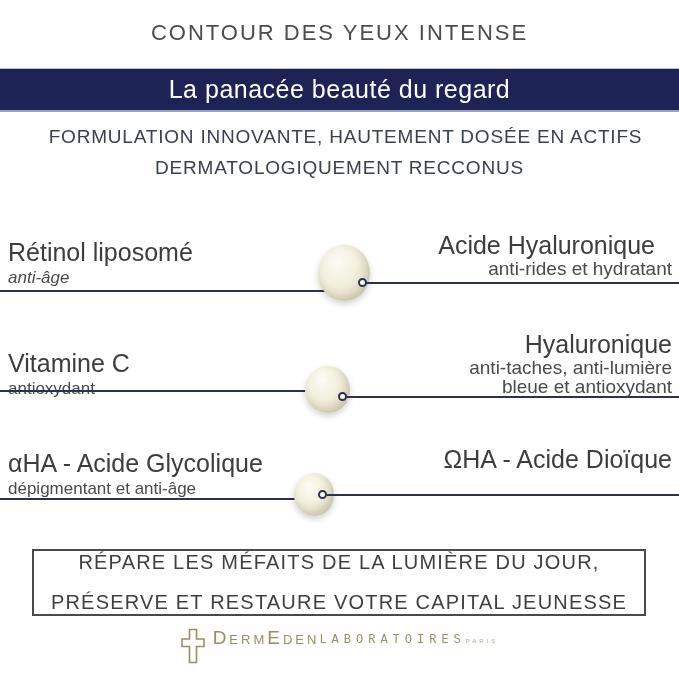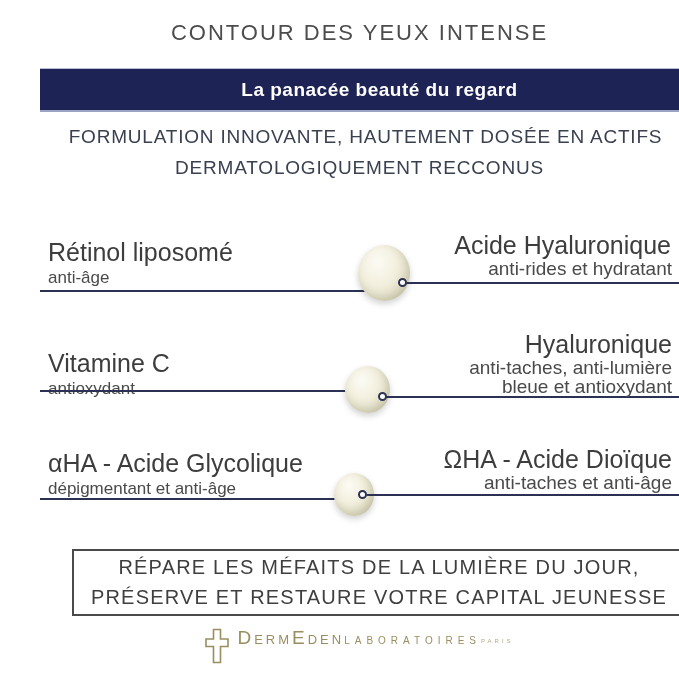--- a/index.html
+++ b/index.html
@@ -1,31 +1,31 @@
 <!DOCTYPE html>
 <html><head>
 <meta charset="utf-8">
 <style>
   html,body{margin:0;padding:0;background:#ffffff;}
   #stage{
     position:relative;width:679px;height:679px;background:#ffffff;overflow:hidden;
     font-family:"Liberation Sans", sans-serif;color:#3d3d3d;
   }
-  .abs{position:absolute;margin-left:40px;}
+  .abs{position:absolute;}
   
   .main-title{
     left:0;right:0;top:20px;text-align:center;
     font-size:22px;letter-spacing:2px;color:#4c4c4c;font-weight:400;
   }
   .banner{
     left:0;top:68px;width:679px;height:44px;background:#1e2356;
     border-top:1px solid #b9c0d6;border-bottom:2px solid #9aa3c2;
     display:flex;align-items:center;justify-content:center;box-sizing:border-box;
   }
-  .banner-text{color:#ffffff;font-size:19px;font-weight:700;letter-spacing:0.5px;}
+  .banner-text{color:#ffffff;font-size:25px;font-weight:400;letter-spacing:0.5px;}
   .subtitle{
     left:0;right:0;text-align:center;font-size:19px;letter-spacing:0.8px;
     color:#3a4050;font-weight:400;
   }
   
   .ing-name-l{font-size:25px;color:#3d3d3d;white-space:nowrap;}
   .ing-benefit-l{font-size:17px;color:#4a4a4a;white-space:nowrap;}
   .ing-name-r{font-size:25px;color:#3d3d3d;text-align:right;white-space:nowrap;}
   .ing-benefit-r{font-size:19px;color:#4a4a4a;text-align:right;line-height:19px;}
   .lead-line{height:2px;background:#2b3153;}
@@ -35,77 +35,76 @@
   }
   .cream-blob{
     border-radius:51% 49% 48% 52% / 52% 50% 50% 48%;
     background:radial-gradient(ellipse at 38% 30%, #fcfbf4 0%, #f3f0df 40%, #e6e2cc 70%, #c9c4aa 100%);
     box-shadow:0 3px 6px rgba(0,0,0,0.18), inset -3px -4px 8px rgba(150,145,115,0.35);
   }
   
   .footer-box{
     left:32px;top:549px;width:614px;height:67px;border:2px solid #4a4a4a;
     box-sizing:border-box;display:flex;flex-direction:column;align-items:center;
-    justify-content:center;gap:7px;background:#ffffff;
+    justify-content:space-between;gap:7px;background:#ffffff;
   }
   .footer-line{font-size:20px;letter-spacing:1.2px;color:#3f3f3f;text-align:center;}
   
   .brand{
     left:0;right:0;top:628px;display:flex;justify-content:center;align-items:flex-start;gap:8px;
   }
   .brand-col{display:flex;flex-direction:row;align-items:center;}
   .brand-name{color:#9a8e60;letter-spacing:3px;line-height:20px;white-space:nowrap;}
   .brand-cap{font-size:19px;}
   .brand-small{font-size:13px;}
-  .brand-sub{color:#9a8e60;font-size:10px;letter-spacing:5px;margin-top:2px;white-space:nowrap;}
+  .brand-sub{color:#9a8e60;font-size:12px;letter-spacing:5px;margin-top:2px;white-space:nowrap;font-family:Liberation Mono, monospace;}
   .brand-city{color:#b3a982;font-size:6px;letter-spacing:3px;margin-top:3px;}
 </style>
 </head>
 <body>
 
 <div id="stage">
 
   <div class="abs main-title">CONTOUR DES YEUX INTENSE</div>
 
   <div class="abs banner">
     <span class="banner-text">La panacée beauté du regard</span>
   </div>
 
   <div class="abs subtitle" style="top:126px;padding-left:12px;">FORMULATION INNOVANTE, HAUTEMENT DOSÉE EN ACTIFS</div>
   <div class="abs subtitle" style="top:157px;">DERMATOLOGIQUEMENT RECCONUS</div>
 
   <div class="abs ing-name-l" style="left:8px;top:238px;">Rétinol liposomé</div>
-  <div class="abs ing-benefit-l" style="left:8px;top:268px;">anti-âge</div>
+  <div class="abs ing-benefit-l" style="left:8px;top:268px;font-style:italic;">anti-âge</div>
   <div class="abs lead-line" style="left:0;top:290px;width:334px;"></div>
   <div class="abs node-dot" style="left:329px;top:286px;"></div>
   <div class="abs cream-blob" style="left:318px;top:245px;width:52px;height:56px;"></div>
   <div class="abs node-dot" style="left:358px;top:278px;"></div>
   <div class="abs lead-line" style="left:366px;top:282px;width:313px;"></div>
-  <div class="abs ing-name-r" style="right:8px;top:231px;">Acide Hyaluronique</div>
+  <div class="abs ing-name-r" style="right:24px;top:231px;">Acide Hyaluronique</div>
   <div class="abs ing-benefit-r" style="right:7px;top:259px;">anti-rides et hydratant</div>
 
   <div class="abs ing-name-l" style="left:8px;top:349px;">Vitamine C</div>
   <div class="abs ing-benefit-l" style="left:8px;top:379px;">antioxydant</div>
   <div class="abs lead-line" style="left:0;top:390px;width:311px;"></div>
   <div class="abs node-dot" style="left:307px;top:386px;"></div>
   <div class="abs cream-blob" style="left:305px;top:366px;width:45px;height:47px;"></div>
   <div class="abs node-dot" style="left:338px;top:392px;"></div>
   <div class="abs lead-line" style="left:346px;top:396px;width:333px;"></div>
   <div class="abs ing-name-r" style="right:7px;top:330px;">Hyaluronique</div>
   <div class="abs ing-name-l" style="left:8px;top:449px;">αHA - Acide Glycolique</div>
 
   <div class="abs ing-benefit-r" style="right:7px;top:358px;width:235px;">anti-taches, anti-lumière bleue et antioxydant</div>
   <div class="abs ing-benefit-l" style="left:8px;top:479px;">dépigmentant et anti-âge</div>
   <div class="abs lead-line" style="left:0;top:498px;width:300px;"></div>
   <div class="abs node-dot" style="left:296px;top:494px;"></div>
   <div class="abs cream-blob" style="left:294px;top:473px;width:40px;height:43px;"></div>
   <div class="abs node-dot" style="left:318px;top:490px;"></div>
   <div class="abs lead-line" style="left:327px;top:494px;width:352px;"></div>
   <div class="abs ing-name-r" style="right:7px;top:445px;">ΩHA - Acide Dioïque</div>
-  <div class="abs ing-benefit-r" style="right:7px;top:473px;">anti-taches et anti-âge</div>
 
   <div class="abs footer-box">
     <div class="footer-line">RÉPARE LES MÉFAITS DE LA LUMIÈRE DU JOUR,</div>
     <div class="footer-line">PRÉSERVE ET RESTAURE VOTRE CAPITAL JEUNESSE</div>
   </div>
 
   <div class="abs brand">
     <span>
       <svg width="24" height="36" viewBox="0 0 24 36">
         <path d="M8.5 1.5 H15.5 V11 H23 V18.5 H15.5 V34.5 H8.5 V18.5 H1 V11 H8.5 Z" fill="none" stroke="#9a8e60" stroke-width="1.6"></path>

